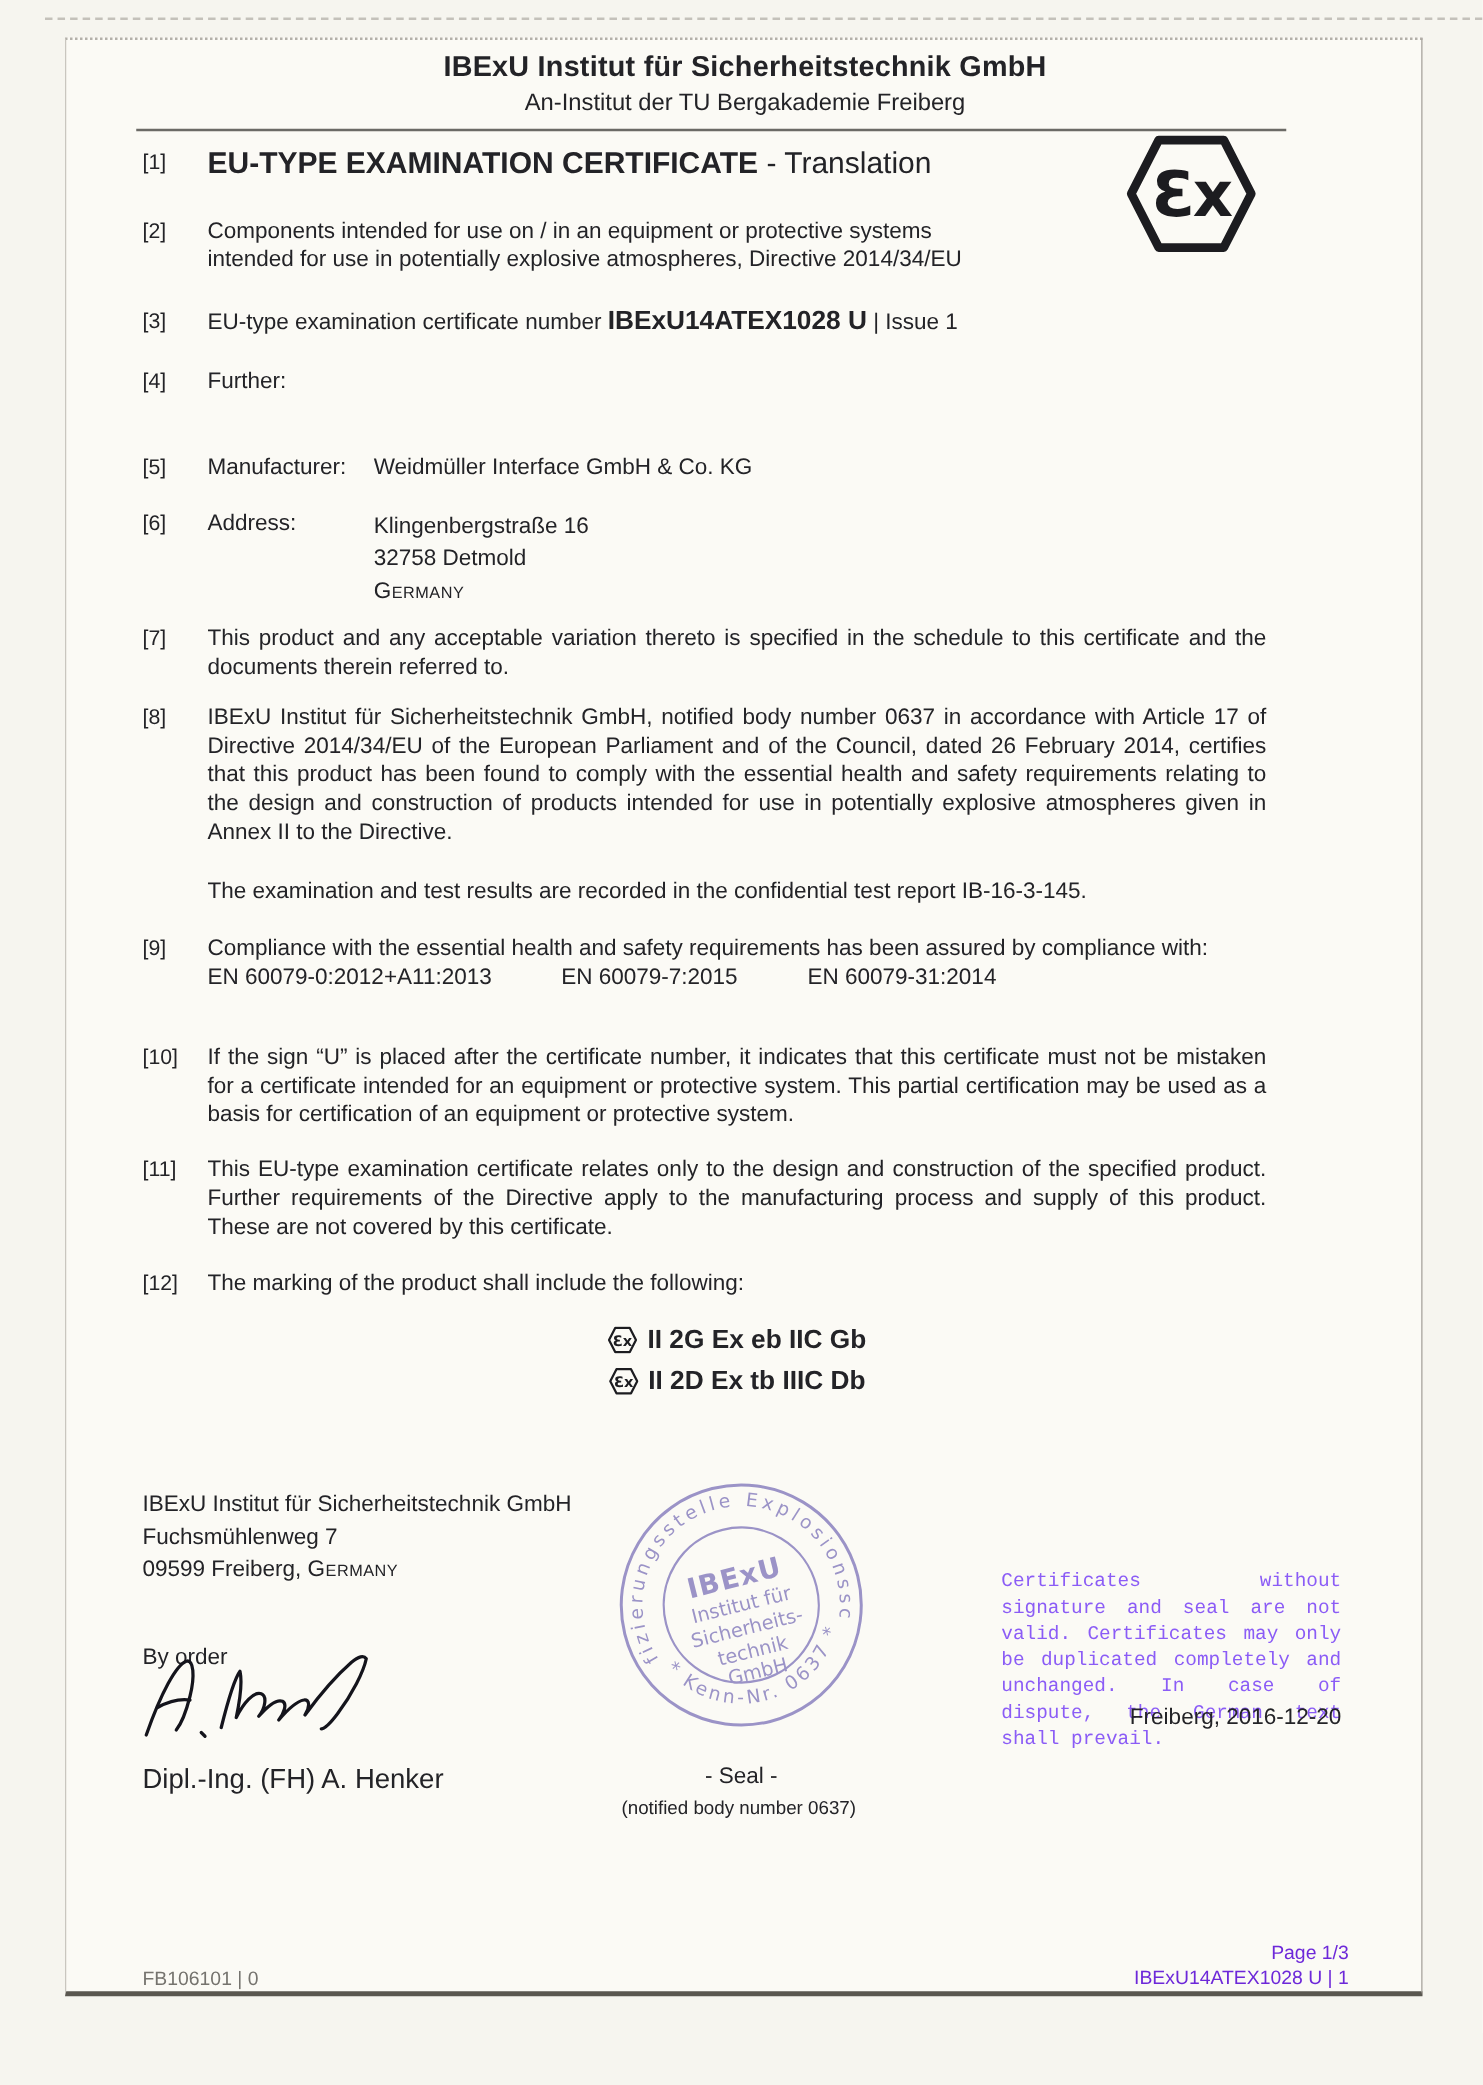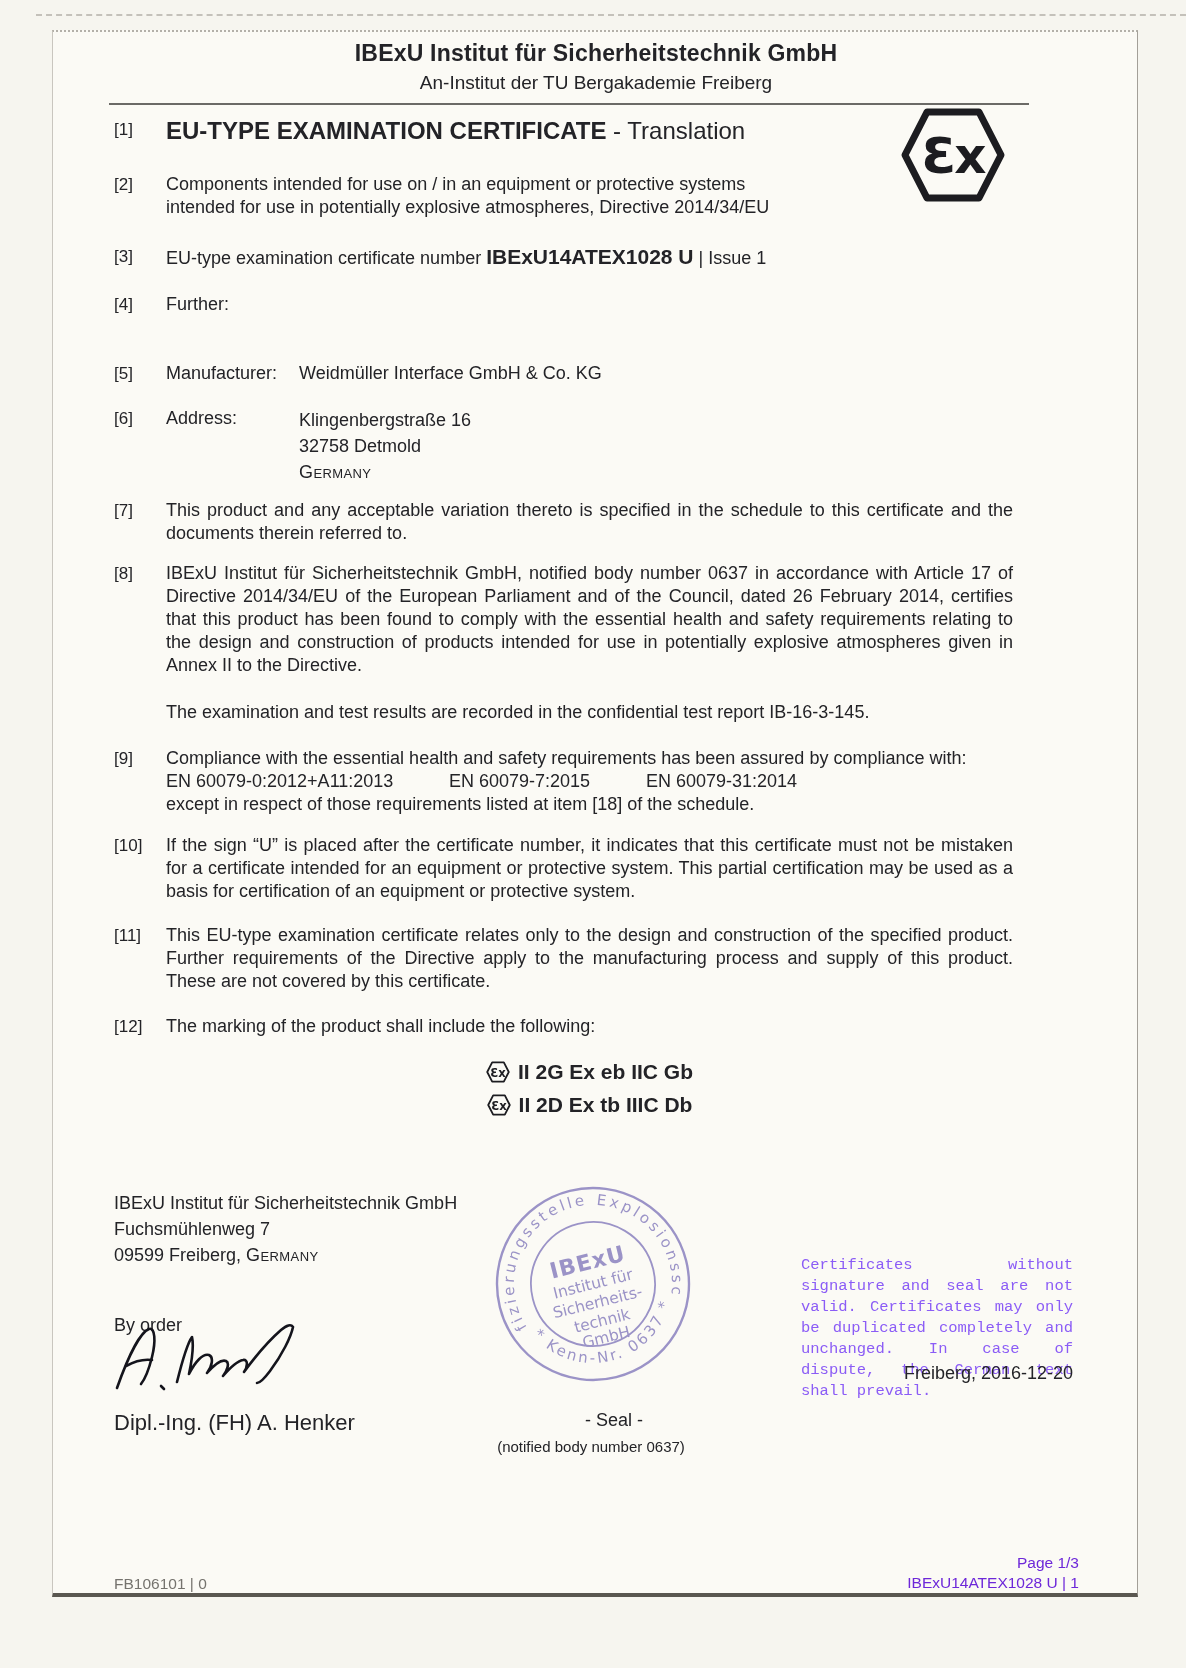--- a/index.html
+++ b/index.html
@@ -46,21 +46,21 @@
   
   .f-left{left:61px;top:1158px;font-size:18px;line-height:26px;}
   .by-order{left:61px;top:1283px;font-size:18px;}
   .sig{left:58px;top:1282px;}
   .signer{left:61px;top:1378px;font-size:22px;}
   .telfax{left:748px;top:1155px;width:272px;font-size:18px;line-height:25px;}
   .telfax .row{display:flex;justify-content:space-between;}
   .disclaimer{left:748px;top:1223px;width:272px;font-size:15.5px;line-height:21px;text-align:justify;color:#8b5cf6;font-family:Liberation Mono, monospace;}
   .place-date{left:748px;top:1331px;width:272px;text-align:right;font-size:18px;}
   .seal-svg{left:437px;top:1149px;}
-  .seal-label{left:458px;top:1378px;width:206px;text-align:center;font-size:18px;}
+  .seal-label{left:437px;top:1378px;width:206px;text-align:center;font-size:18px;}
   .seal-note{left:388px;top:1406px;width:300px;text-align:center;font-size:15px;}
 
   .doc-ref{left:61px;top:1543px;font-size:15.5px;color:#75736e;}
   .pf-right{left:726px;top:1521px;width:300px;text-align:right;font-size:15.5px;line-height:20px;color:#6d28d9;}
 
   svg text{font-family:"DejaVu Sans","Liberation Sans",sans-serif;}
 </style>
 </head>
 <body>
 
@@ -129,21 +129,20 @@
         <span class="just" style="display:block;">IBExU Institut für Sicherheitstechnik GmbH, notified body number 0637 in accordance with Article 17 of Directive 2014/34/EU of the European Parliament and of the Council, dated 26 February 2014, certifies that this product has been found to comply with the essential health and safety requirements relating to the design and construction of products intended for use in potentially explosive atmospheres given in Annex II to the Directive.</span>
         <span style="display:block;margin-top:24px;">The examination and test results are recorded in the confidential test report IB-16-3-145.</span>
       </span>
     </div>
 
     <div class="item" style="top:715px;">
       <span class="num">[9]</span>
       <span>
         <span style="display:block;">Compliance with the essential health and safety requirements has been assured by compliance with:</span>
         <span style="display:block;"><span class="std-1">EN 60079-0:2012+A11:2013</span><span class="std-2">EN 60079-7:2015</span><span>EN 60079-31:2014</span></span>
-        <span style="display:block;">except in respect of those requirements listed at item [18] of the schedule.</span>
       </span>
     </div>
 
     <div class="item" style="top:802px;">
       <span class="num">[10]</span>
       <span class="just">If the sign “U” is placed after the certificate number, it indicates that this certificate must not be mistaken for a certificate intended for an equipment or protective system. This partial certification may be used as a basis for certification of an equipment or protective system.</span>
     </div>
 
     <div class="item" style="top:892px;">
       <span class="num">[11]</span>

